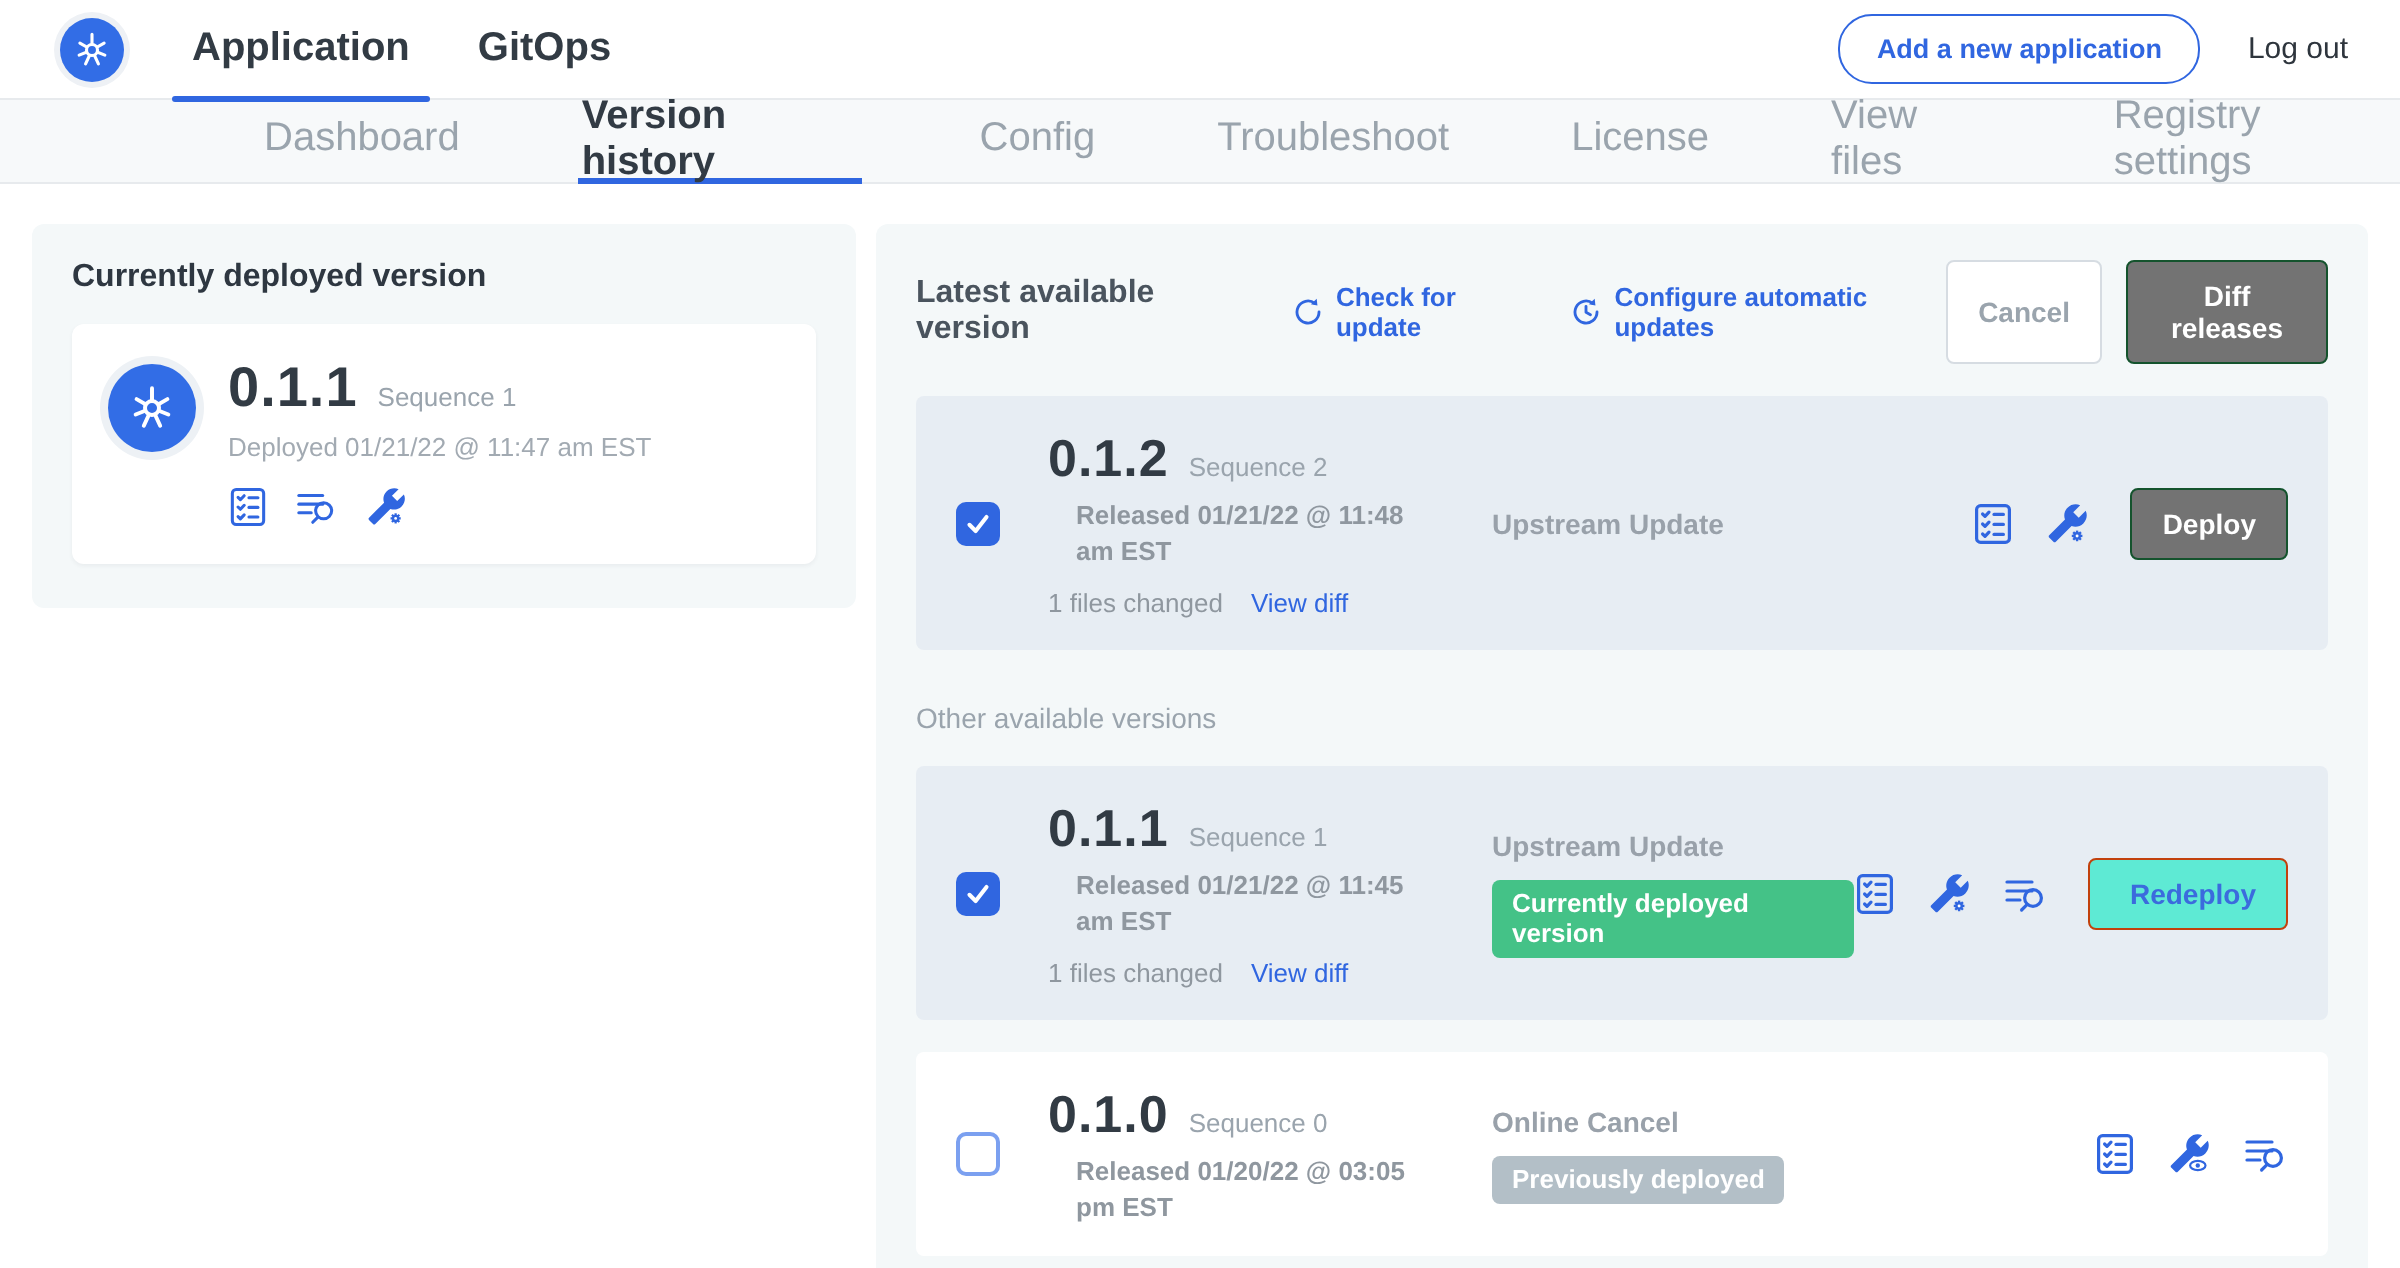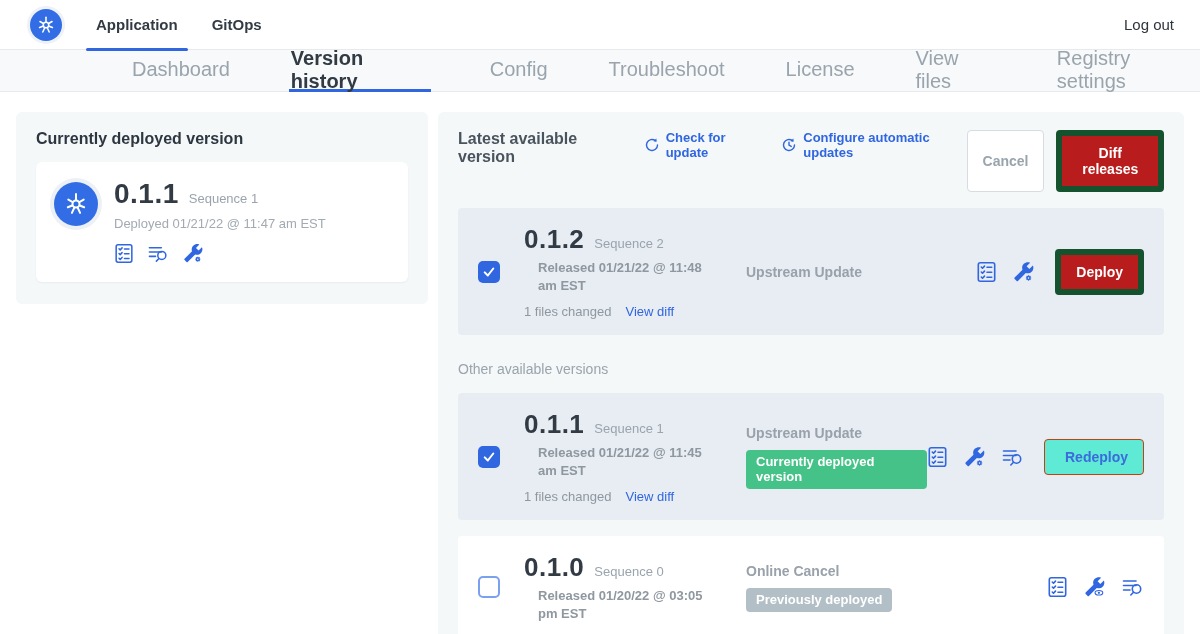--- a/index.html
+++ b/index.html
@@ -7,21 +7,21 @@
   body {
     font-family: "Liberation Sans", "DejaVu Sans", sans-serif;
     background:#ffffff; color:#323b44; overflow:hidden;
   }
   svg { display:block; }
   .ic { stroke:#3066e0; fill:none; stroke-width:1.6; stroke-linecap:round; stroke-linejoin:round; }
 
   
   .topnav { height:50px; display:flex; align-items:center; padding:0 26px 0 30px; border-bottom:1px solid #e7eaed; background:#fff; }
   .app-logo { width:32px; height:32px; border-radius:50%; background:#326de6; box-shadow:0 0 0 3px #eef1f5; display:flex; align-items:center; justify-content:center; flex:none; }
-  .toptab { position:relative; height:50px; display:flex; align-items:center; margin-left:34px; font-size:15px; font-weight:700; color:#323b44; cursor:pointer; }
+  .toptab { position:relative; height:50px; display:flex; align-items:center; margin-left:34px; font-size:20px; font-weight:700; color:#323b44; cursor:pointer; }
   .toptab.active::after { content:""; position:absolute; left:-10px; right:-10px; bottom:-1px; height:3px; background:#3066e0; border-radius:2px; }
   .topnav-right { margin-left:auto; display:flex; align-items:center; gap:24px; }
   .pill-btn { background:#fff; border:1px solid #3066e0; color:#3066e0; font-family:inherit; font-size:13.5px; font-weight:700; border-radius:17px; padding:9px 18px; cursor:pointer; }
   .logout { font-size:15px; color:#2e353d; cursor:pointer; }
 
   
   .subnav { height:42px; background:#f7f9fa; border-bottom:1px solid #e7eaed; display:flex; align-items:stretch; padding-left:130px; gap:57px; }
   .subitem { display:flex; align-items:center; font-size:20px; color:#9aa4ad; border-bottom:3px solid transparent; margin-bottom:-1px; padding:0 2px; cursor:pointer; }
   .subitem.active { color:#323b44; font-weight:700; border-bottom-color:#3066e0; }
 
@@ -35,27 +35,27 @@
   .k8s-badge { width:44px; height:44px; border-radius:50%; background:#326de6; box-shadow:0 0 0 4px #edf1f5; display:flex; align-items:center; justify-content:center; flex:none; margin-top:4px; }
   .vline { display:flex; align-items:baseline; gap:10px; }
   .vnum-lg { font-size:28px; font-weight:700; color:#323b44; letter-spacing:.5px; }
   .vseq { font-size:13px; color:#9aa4ad; }
   .deploy-date { margin-top:6px; font-size:13px; color:#a2aab2; }
   .iconrow { margin-top:12px; display:flex; align-items:center; gap:13px; }
   .iconbtn { cursor:pointer; display:flex; }
 
   
   .versions-panel { flex:1; background:#f4f8f9; border-radius:6px; padding:18px 20px 20px; }
-  .panel-header { display:flex; align-items:flex-start; }
+  .panel-header { display:flex; align-items:center; }
   .panel-title { font-size:16px; font-weight:700; color:#4a545e; }
   .hlink { display:flex; align-items:center; gap:6px; color:#3066e0; font-size:13px; font-weight:700; margin-left:20px; cursor:pointer; }
   .header-actions { margin-left:auto; display:flex; gap:12px; }
   .btn { font-family:inherit; font-size:14px; font-weight:700; border-radius:4px; padding:9px 15px; cursor:pointer; }
   .btn-secondary { background:#fff; border:1px solid #d6dce2; color:#9aa4ad; }
-  .btn-primary { background:#b91c1c; border:6px solid #14532d; color:#fff; }
+  .btn-primary { background:#737373; border:1px solid #14532d; color:#fff; }
   .btn-outline { background:#5eead4; border:1px solid #c2410c; color:#3b6bdd;padding-left:20px; }
 
   .version-row { margin-top:16px; border-radius:4px; padding:16px 20px; display:flex; align-items:center; }
   .row-highlight { background:#e7edf3; }
   .row-white { background:#ffffff; }
   .checkbox { width:22px; height:22px; border-radius:5px; flex:none; display:flex; align-items:center; justify-content:center; cursor:pointer; }
   .checkbox.checked { background:#3066e0; }
   .checkbox.unchecked { background:#fff; border:2px solid #7ba0f0; }
   .row-info { margin-left:24px; width:196px; flex:none; }
   .vnum { font-size:26px; font-weight:700; color:#323b44; letter-spacing:.5px; }
@@ -86,20 +86,21 @@
         <line x1="12" y1="12" x2="8.5" y2="19.6"></line>
           <line x1="12" y1="12" x2="5" y2="14.8"></line>
         <line x1="12" y1="12" x2="5.4" y2="8.2"></line>
       </g>
       <circle cx="12" cy="12" r="3" fill="#326de6" stroke="#fff" stroke-width="1.7"></circle>
     </svg>
   </div>
   <div class="toptab active">Application</div>
   <div class="toptab">GitOps</div>
   <div class="topnav-right">
+    <button class="pill-btn">Add a new application</button>
     <div class="logout">Log out</div>
   </div>
 </header>
 
 <nav class="subnav">
   <div class="subitem">Dashboard</div>
   <div class="subitem active">Version history</div>
   <div class="subitem">Config</div>
   <div class="subitem">Troubleshoot</div>
   <div class="subitem">License</div>

